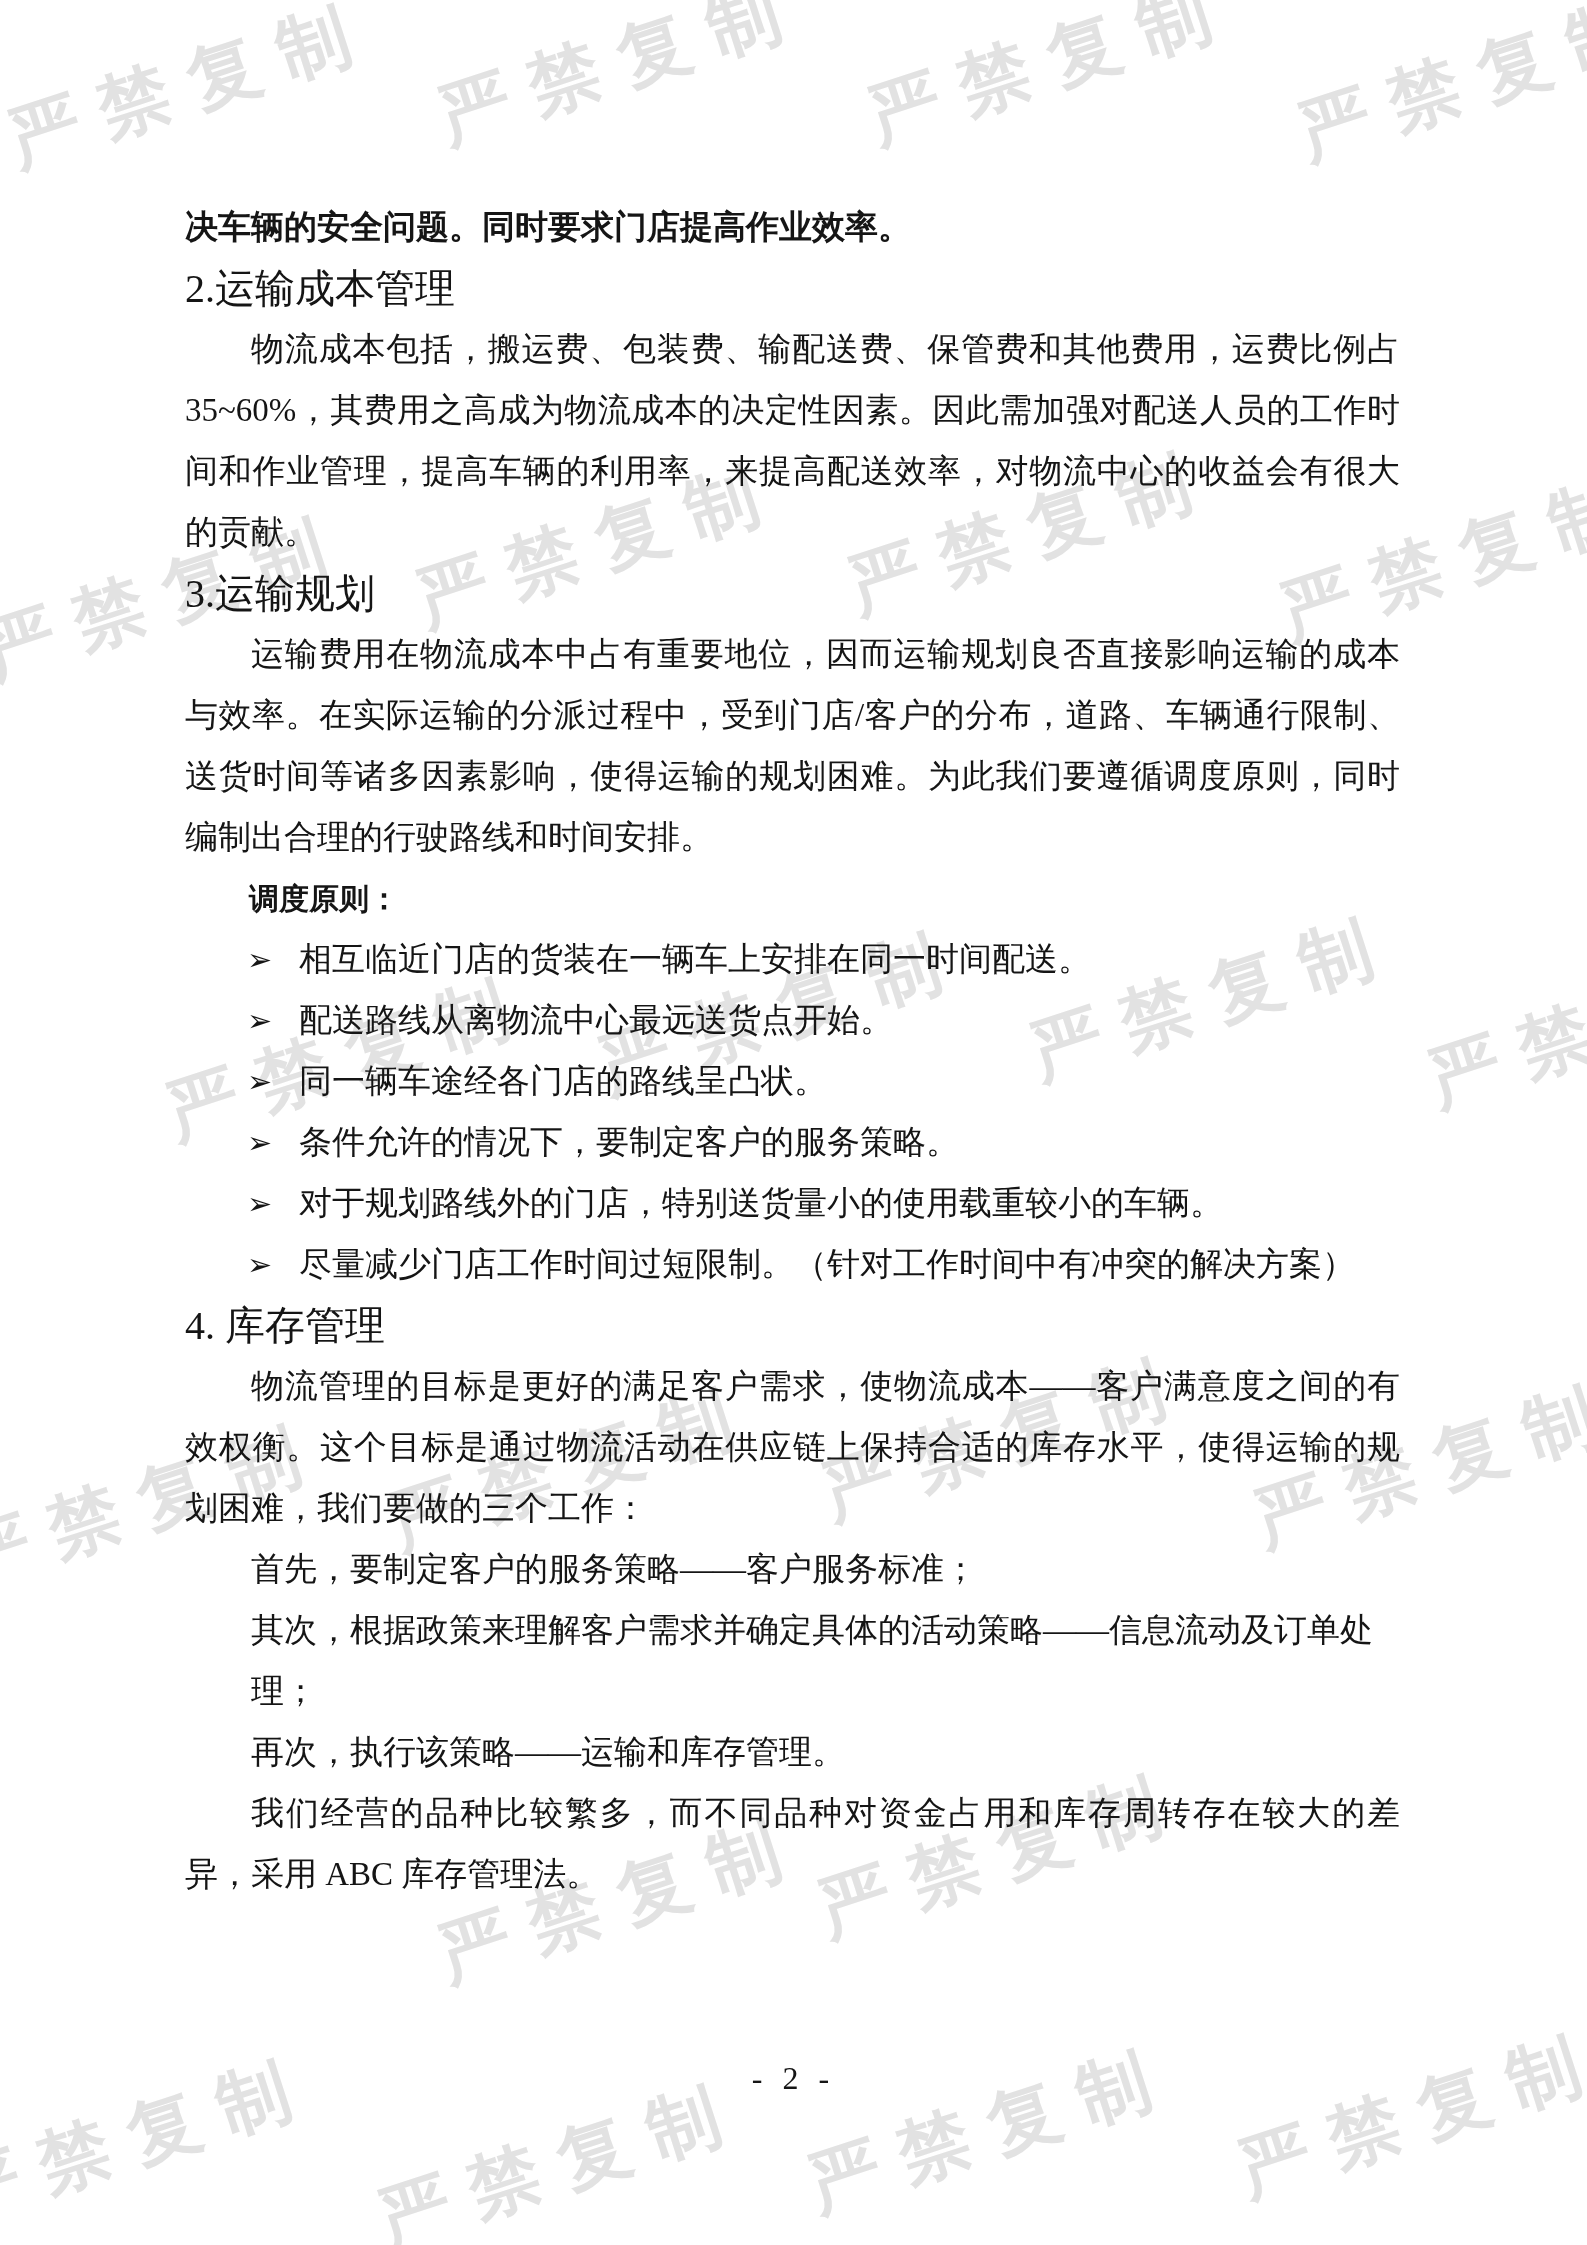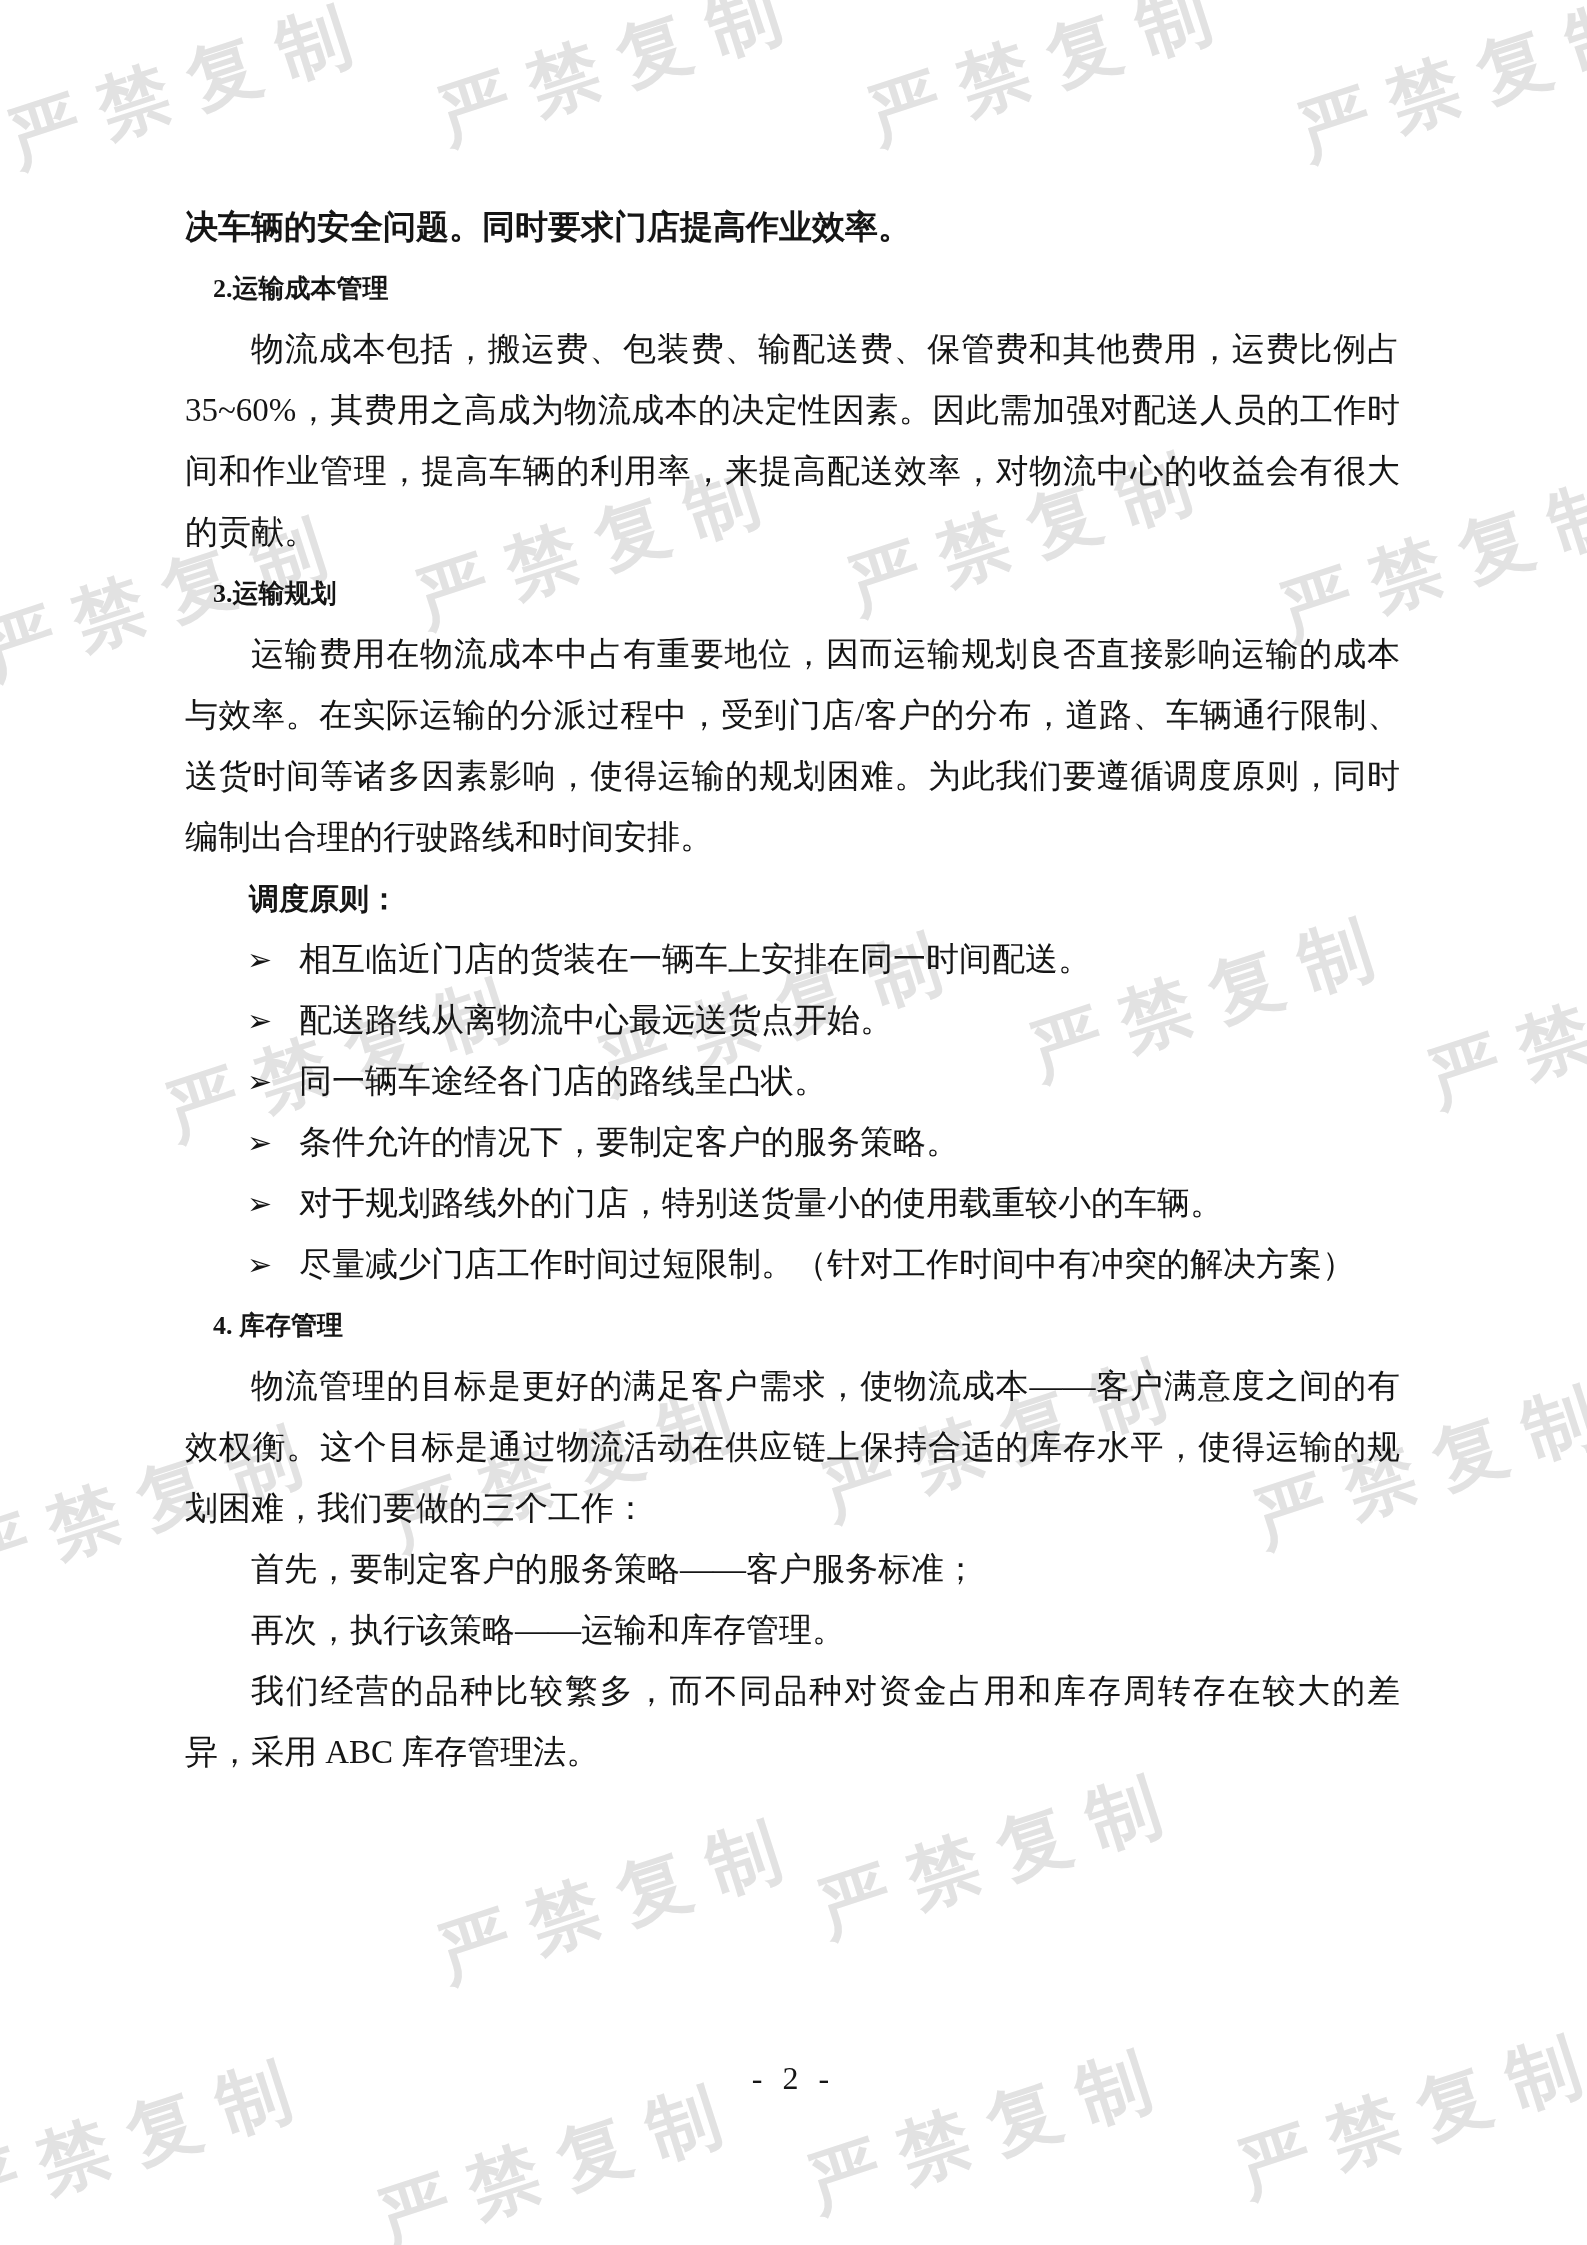--- a/index.html
+++ b/index.html
@@ -27,21 +27,21 @@
   
   .page-content{
     position:absolute;
     left:185px;top:197px;width:1215px;
     z-index:1;
     font-size:33px;
     line-height:61px;
   }
   .doc-line{ text-align:justify;font-weight:bold; }
   .doc-para{ text-align:justify; text-indent:66px; }
-  .doc-heading{ font-weight:bold; font-size:26px;margin-left:28px; }
+  .doc-heading{ font-weight:normal; font-size:40px; }
   .doc-subheading{ font-weight:bold; padding-left:64px; font-size:30px; }
   .doc-bullet{ position:relative; padding-left:114px; text-align:justify; }
   .doc-bullet .bullet-marker{
     position:absolute;left:62px;top:0;
     font-family:"DejaVu Sans","Liberation Sans",sans-serif;
     font-size:30px;
   }
   .doc-indent-line{ padding-left:66px; }
   .page-number{
     position:absolute;
@@ -110,17 +110,18 @@
     <span>对于规划路线外的门店，特别送货量小的使用载重较小的车辆。</span>
   </div>
   <div class="doc-bullet">
     <span class="bullet-marker">➢</span>
     <span>尽量减少门店工作时间过短限制。（针对工作时间中有冲突的解决方案）</span>
   </div>
 
   <div class="doc-heading">4. 库存管理</div>
   <div class="doc-para">物流管理的目标是更好的满足客户需求，使物流成本——客户满意度之间的有效权衡。这个目标是通过物流活动在供应链上保持合适的库存水平，使得运输的规划困难，我们要做的三个工作：</div>
   <div class="doc-indent-line">首先，要制定客户的服务策略——客户服务标准；</div>
+  <div class="doc-indent-line">其次，根据政策来理解客户需求并确定具体的活动策略——信息流动及订单处理；</div>
   <div class="doc-indent-line">再次，执行该策略——运输和库存管理。</div>
   <div class="doc-para">我们经营的品种比较繁多，而不同品种对资金占用和库存周转存在较大的差异，采用 ABC 库存管理法。</div>
 </div>
 
 <div class="page-number">- 2 -</div>
 
 </body></html>

